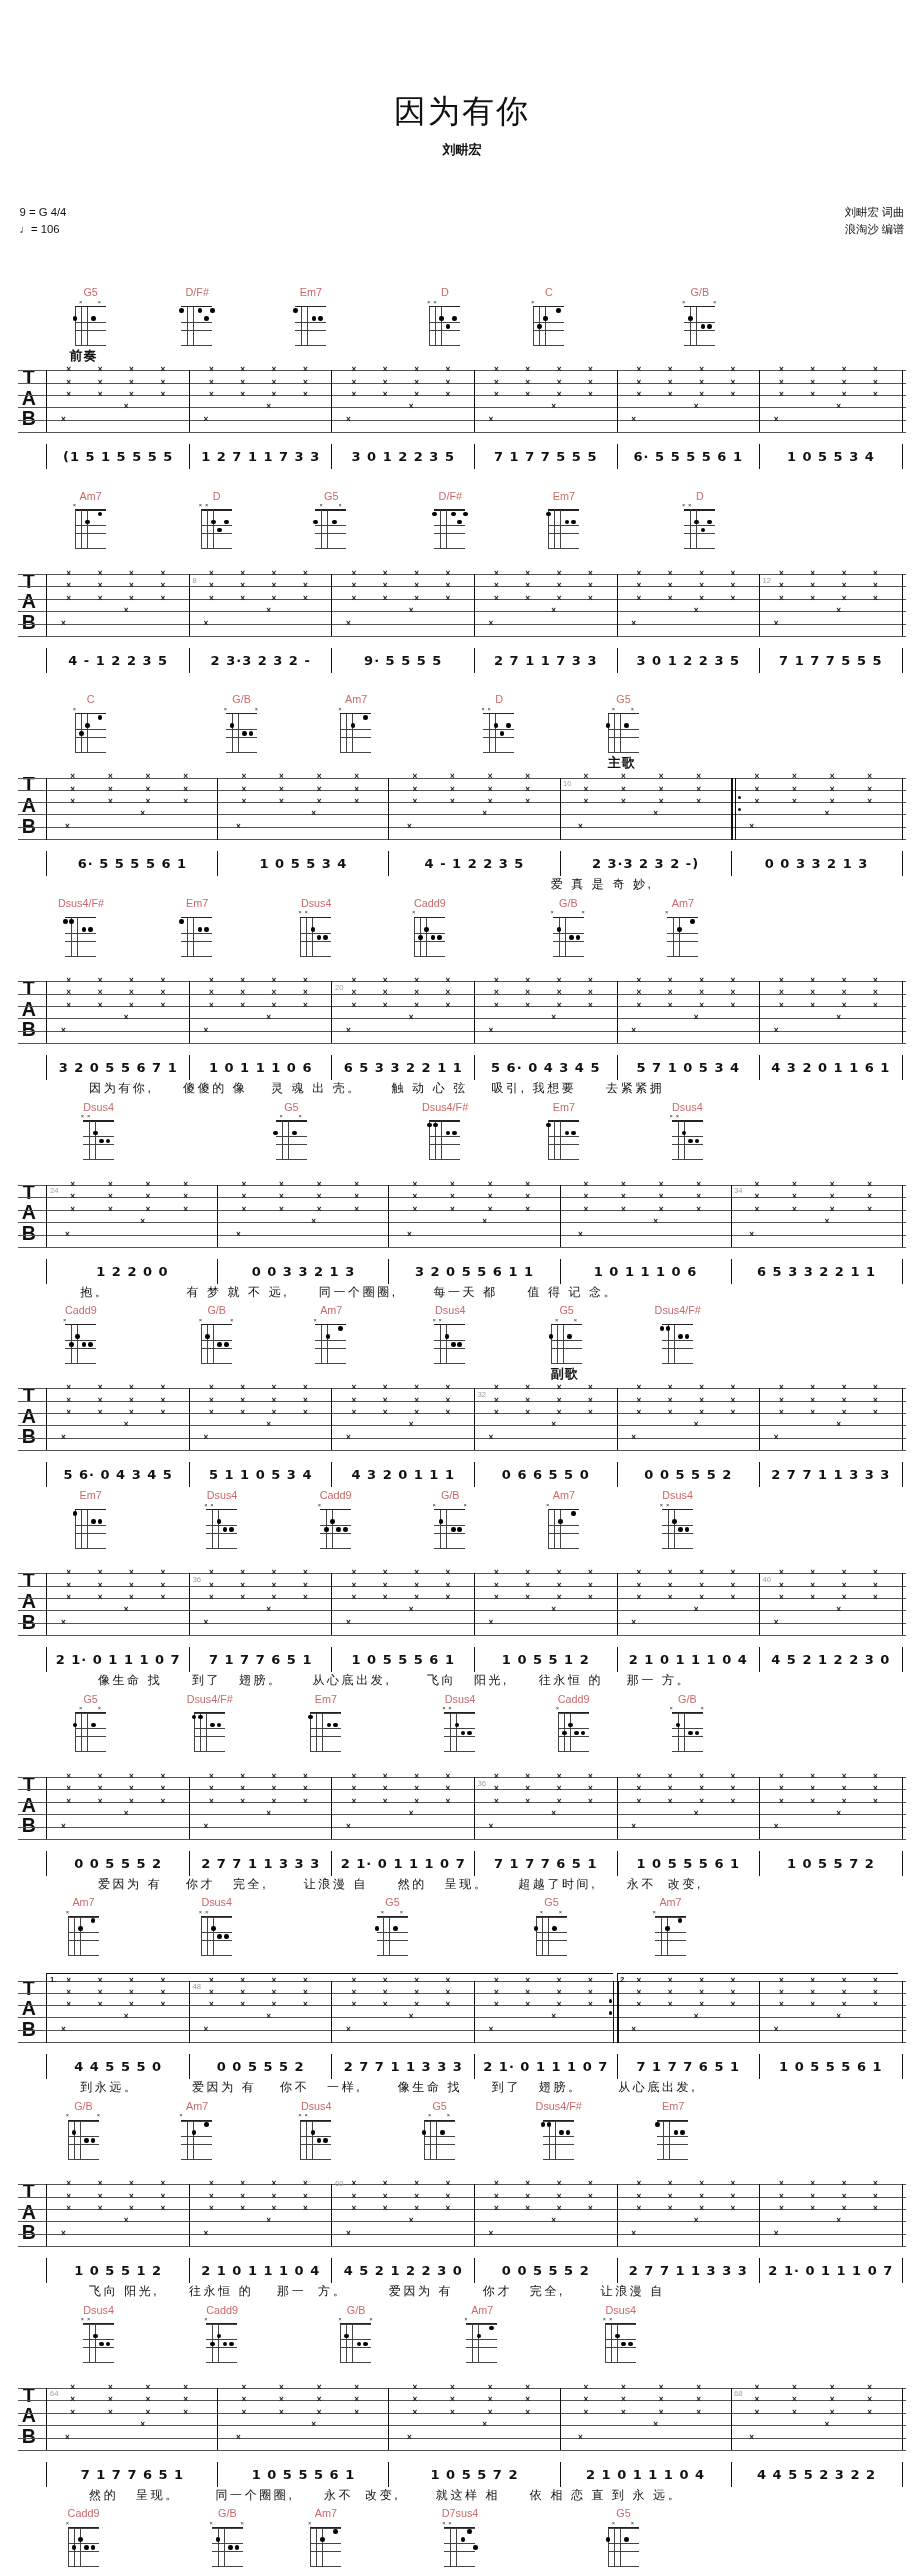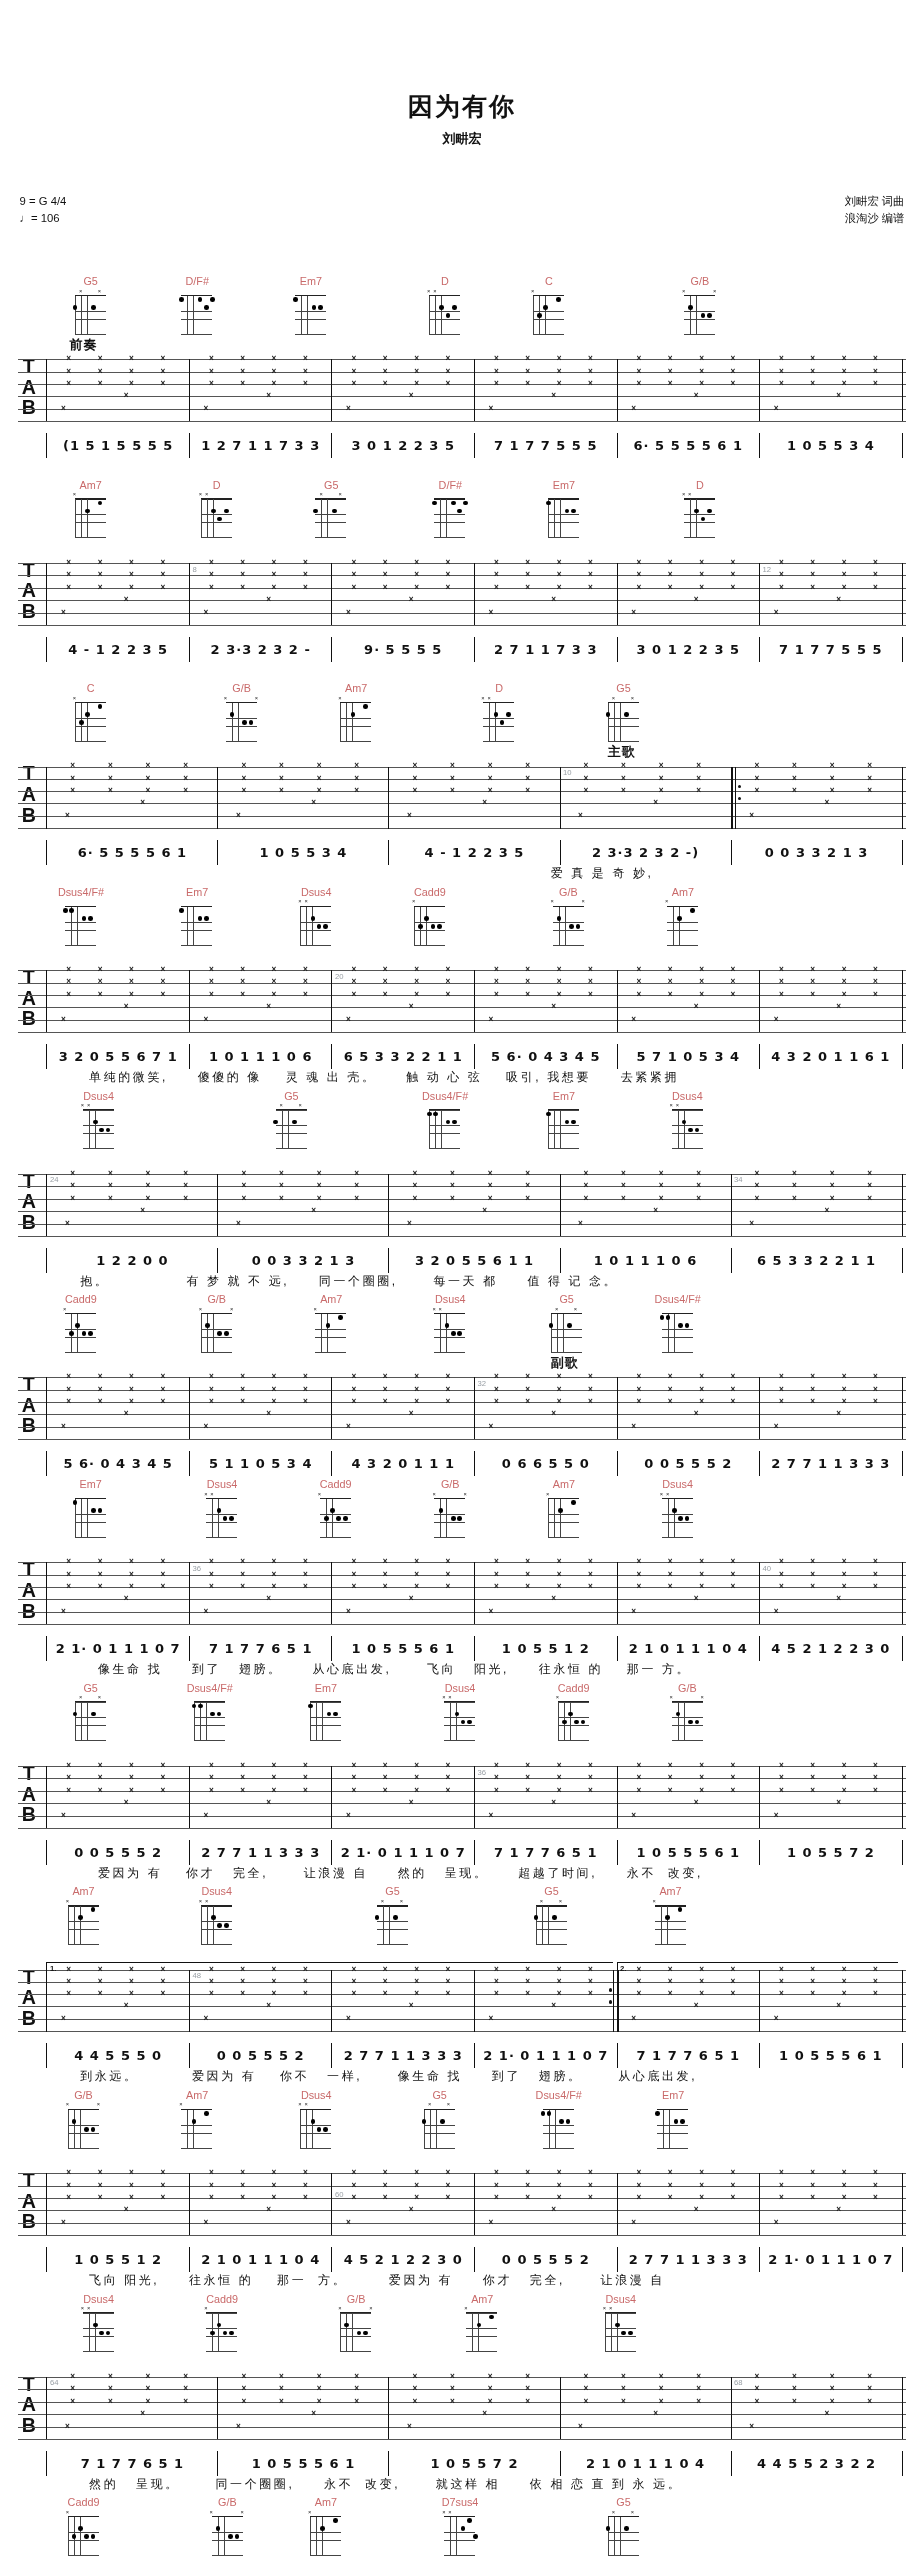--- a/index.html
+++ b/index.html
@@ -1,19 +1,19 @@
 <!DOCTYPE html>
 <html style="font-size:8.2px"><head>
 <meta charset="utf-8">
 <style>
   html,body{margin:0;padding:0;background:#ffffff;}
   body{width:924px;font-family:"Liberation Sans","DejaVu Sans",sans-serif;color:#111;}
   .page{position:relative;width:924px;min-height:2648px;background:#fff;overflow:hidden;}
   .header{position:relative;padding-top:90px;text-align:center;}
-  .title{font-size:25px;font-weight:bold;letter-spacing:2.1px;}
+  .title{font-size:32px;font-weight:normal;letter-spacing:2.1px;}
   .subtitle{font-size:13px;margin-top:7.2px;font-weight:bold;}
   .meta{position:relative;margin-top:45px;height:46px;}
   .meta-left{position:absolute;left:19.6px;top:0;text-align:left;font-size:11.3px;line-height:16.5px;}
   .meta-right{position:absolute;right:19.6px;top:0;text-align:right;font-size:11.3px;line-height:16.5px;}
   #systems{margin-top:36px;}
   .system{position:relative;width:888px;margin:0 18px 2.1px 18px;}
   .chordstrip{position:relative;height:77px;}
   .chord{position:absolute;top:0;width:32px;}
   .chord-name{position:absolute;top:0;left:-7.2px;width:46px;text-align:center;font-size:10.8px;color:#c96a6a;}
   .chord-marks{position:absolute;top:13.4px;left:0;width:32px;height:6.2px;}
@@ -764,21 +764,21 @@
           <span class="strum" style="left: 96.29%; top: 28px;">×</span>
         </div>
         <div class="jianpu">
           <div class="jianpu-measure">3 2 0 5 5 6 7 1</div>
           <div class="jianpu-measure">1 0 1 1 1 0 6</div>
           <div class="jianpu-measure">6 5 3 3 2 2 1 1</div>
           <div class="jianpu-measure">5 6· 0 4 3 4 5</div>
           <div class="jianpu-measure">5 7 1 0 5 3 4</div>
           <div class="jianpu-measure">4 3 2 0 1 1 6 1</div>
         </div>
-        <div class="lyrics" style="margin-left: 8%;">单纯的微笑,     傻傻的 像    灵 魂 出 壳。     触 动 心 弦    吸引, 我想要     去紧紧拥</div>
+        <div class="lyrics" style="margin-left: 8%;">因为有你,     傻傻的 像    灵 魂 出 壳。     触 动 心 弦    吸引, 我想要     去紧紧拥</div>
       </div>
       <div class="system">
         <div class="chordstrip">
           <div class="chord" style="left: 7.3%;">
             <div class="chord-name" style="color: rgb(201, 106, 106);">Dsus4</div>
             <div class="chord-marks">
               <span style="left: -2.1px;">×</span>
               <span style="left: 4.1px;">×</span>
             </div>
             <div class="chord-nut"></div>
@@ -1746,21 +1746,21 @@
           <div class="staff-line" style="top: 44px;"></div>
           <div class="staff-line" style="top: 57px;"></div>
           <div class="staff-line" style="top: 69px;"></div>
           <div class="barline" style="left: 3.2%; top: 7.2px; height: 62px;"></div>
           <div class="barline" style="left: 19.25%; top: 7.2px; height: 62px;"></div>
           <div class="barline" style="left: 35.3%; top: 7.2px; height: 62px;"></div>
           <div class="barline" style="left: 51.35%; top: 7.2px; height: 62px;"></div>
           <div class="barline" style="left: 67.4%; top: 7.2px; height: 62px;"></div>
           <div class="barline" style="left: 83.45%; top: 7.2px; height: 62px;"></div>
           <div class="barline" style="left: 99.5%; top: 7.2px; height: 62px;"></div>
-          <div class="measure-number" style="left: 35.7%; top: 24px; color: rgb(154, 160, 166);">60</div>
+          <div class="measure-number" style="left: 35.7%; top: 2px; color: rgb(154, 160, 166);">60</div>
           <span class="strum" style="left: 5.447%; top: 3.1px;">×</span>
           <span class="strum" style="left: 5.447%; top: 15.5px;">×</span>
           <span class="strum" style="left: 5.447%; top: 28px;">×</span>
           <span class="strum" style="left: 4.847%; top: 53px;">×</span>
           <span class="strum" style="left: 8.978%; top: 3.1px;">×</span>
           <span class="strum" style="left: 8.978%; top: 15.5px;">×</span>
           <span class="strum" style="left: 8.978%; top: 28px;">×</span>
           <span class="strum" style="left: 12.509%; top: 3.1px;">×</span>
           <span class="strum" style="left: 12.509%; top: 15.5px;">×</span>
           <span class="strum" style="left: 12.509%; top: 28px;">×</span>

